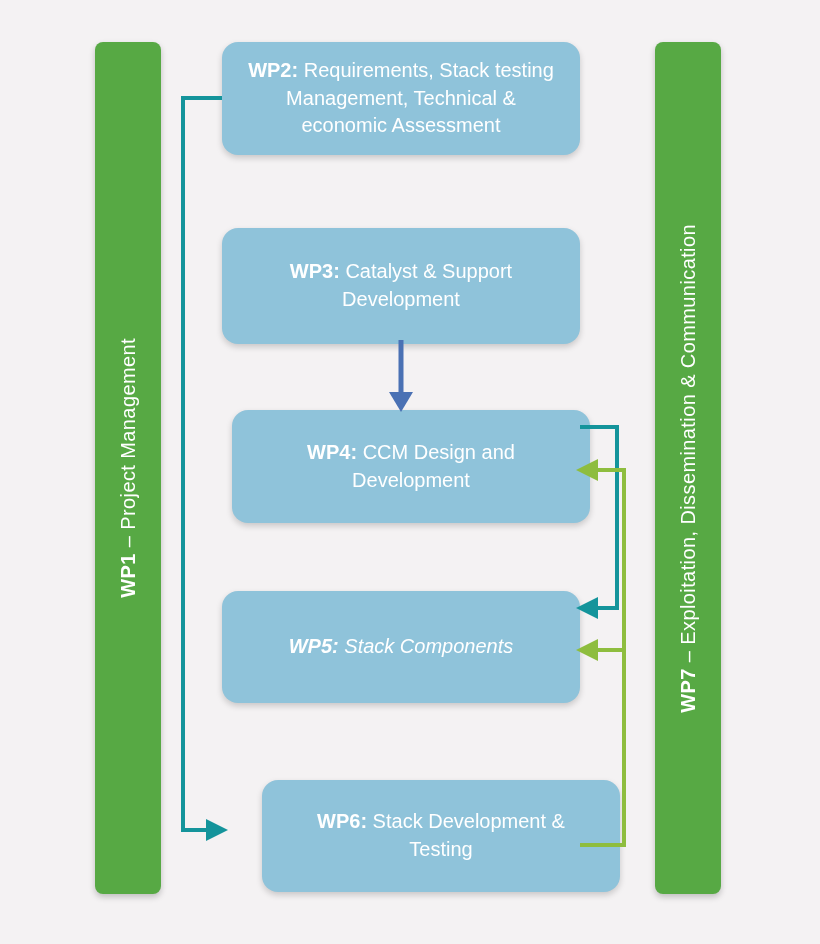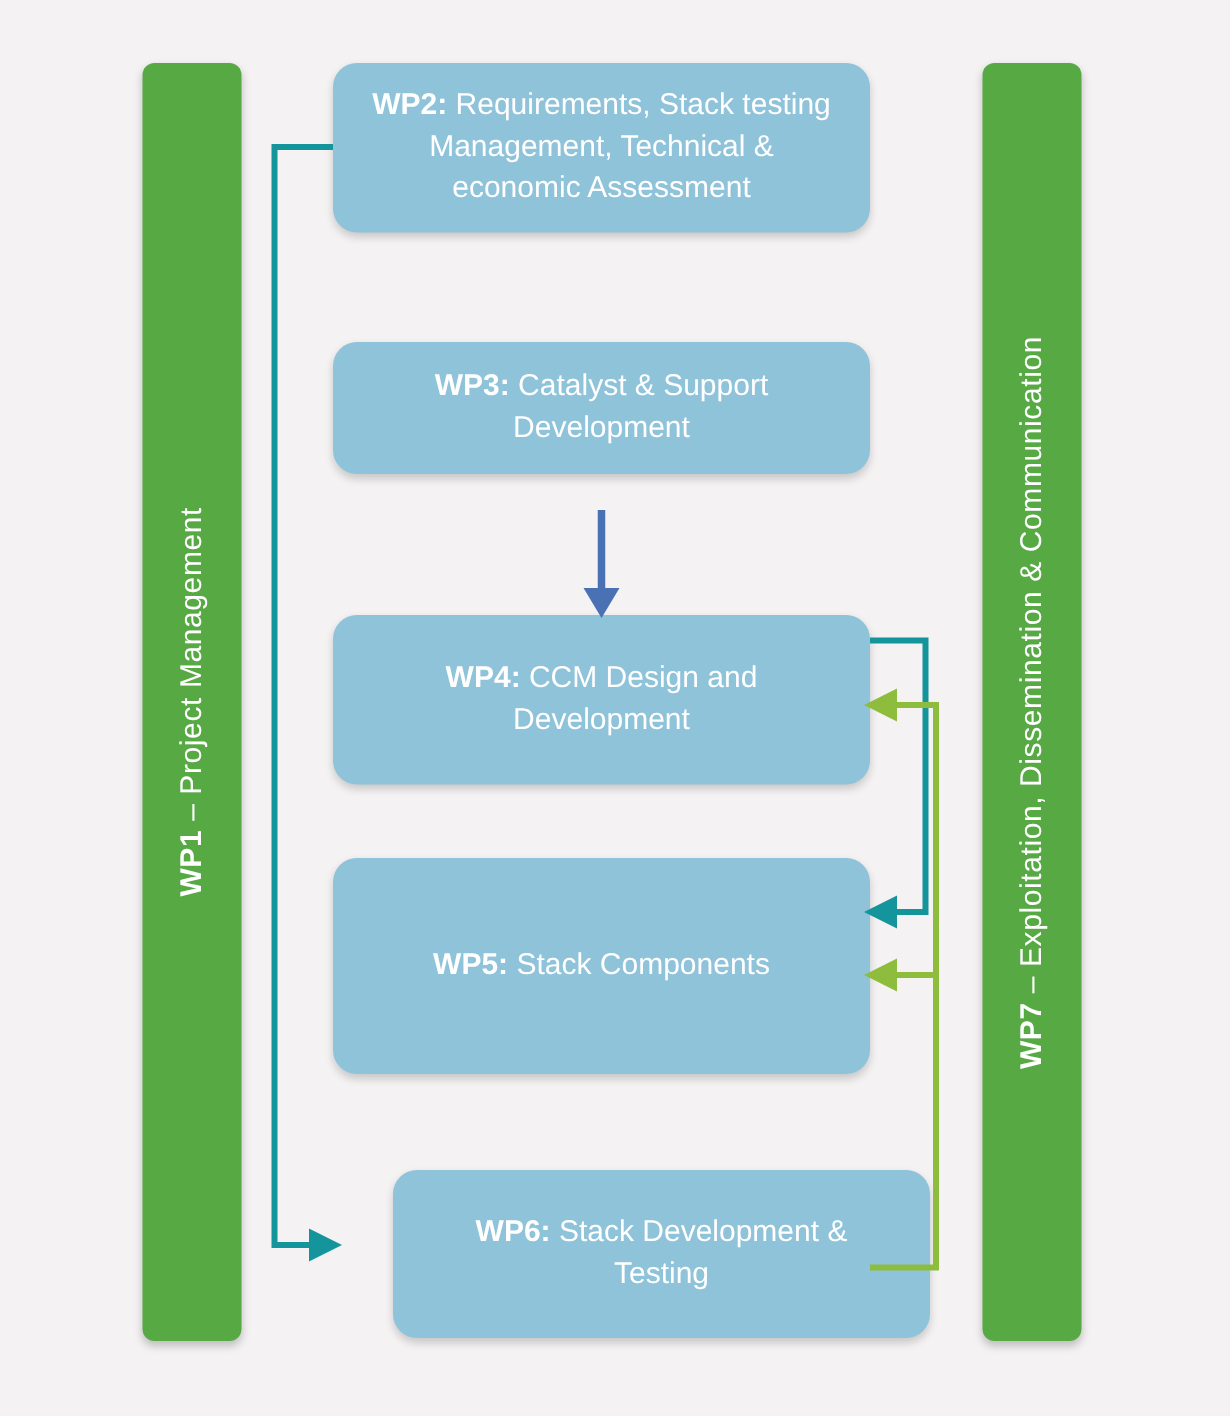--- a/index.html
+++ b/index.html
@@ -31,23 +31,23 @@
   }
   .wpbox{
     position:absolute;left:222px;width:358px;
     background:var(--box-blue);border-radius:16px;
     color:var(--text-white);font-size:20px;line-height:1.38;
     display:flex;align-items:center;justify-content:center;text-align:center;
     padding:0 25px;box-sizing:border-box;
     box-shadow:0 3px 6px rgba(0,0,0,0.18);
   }
   #box-wp2{top:42px;height:113px;}
-  #box-wp3{top:228px;height:88px;}
-  #box-wp4{top:410px;height:113px;}
-  #box-wp5{top:572px;height:144px;}
+  #box-wp3{top:228px;height:116px;}
+  #box-wp4{top:410px;height:113px;margin-left:10px;}
+  #box-wp5{top:591px;height:112px;font-style:italic;}
   #box-wp6{top:780px;height:112px;margin-left:40px;}
   .b{font-weight:bold;}
   .arrows{position:absolute;left:0;top:0;width:820px;height:944px;pointer-events:none;}
   .stroke-teal{stroke:var(--arrow-teal);fill:none;stroke-width:4;}
   .stroke-blue{stroke:var(--arrow-blue);fill:none;stroke-width:5;}
   .stroke-lime{stroke:var(--arrow-lime);fill:none;stroke-width:4;}
   .fill-teal{fill:var(--arrow-teal);stroke:none;}
   .fill-blue{fill:var(--arrow-blue);stroke:none;}
   .fill-lime{fill:var(--arrow-lime);stroke:none;}
 </style>

